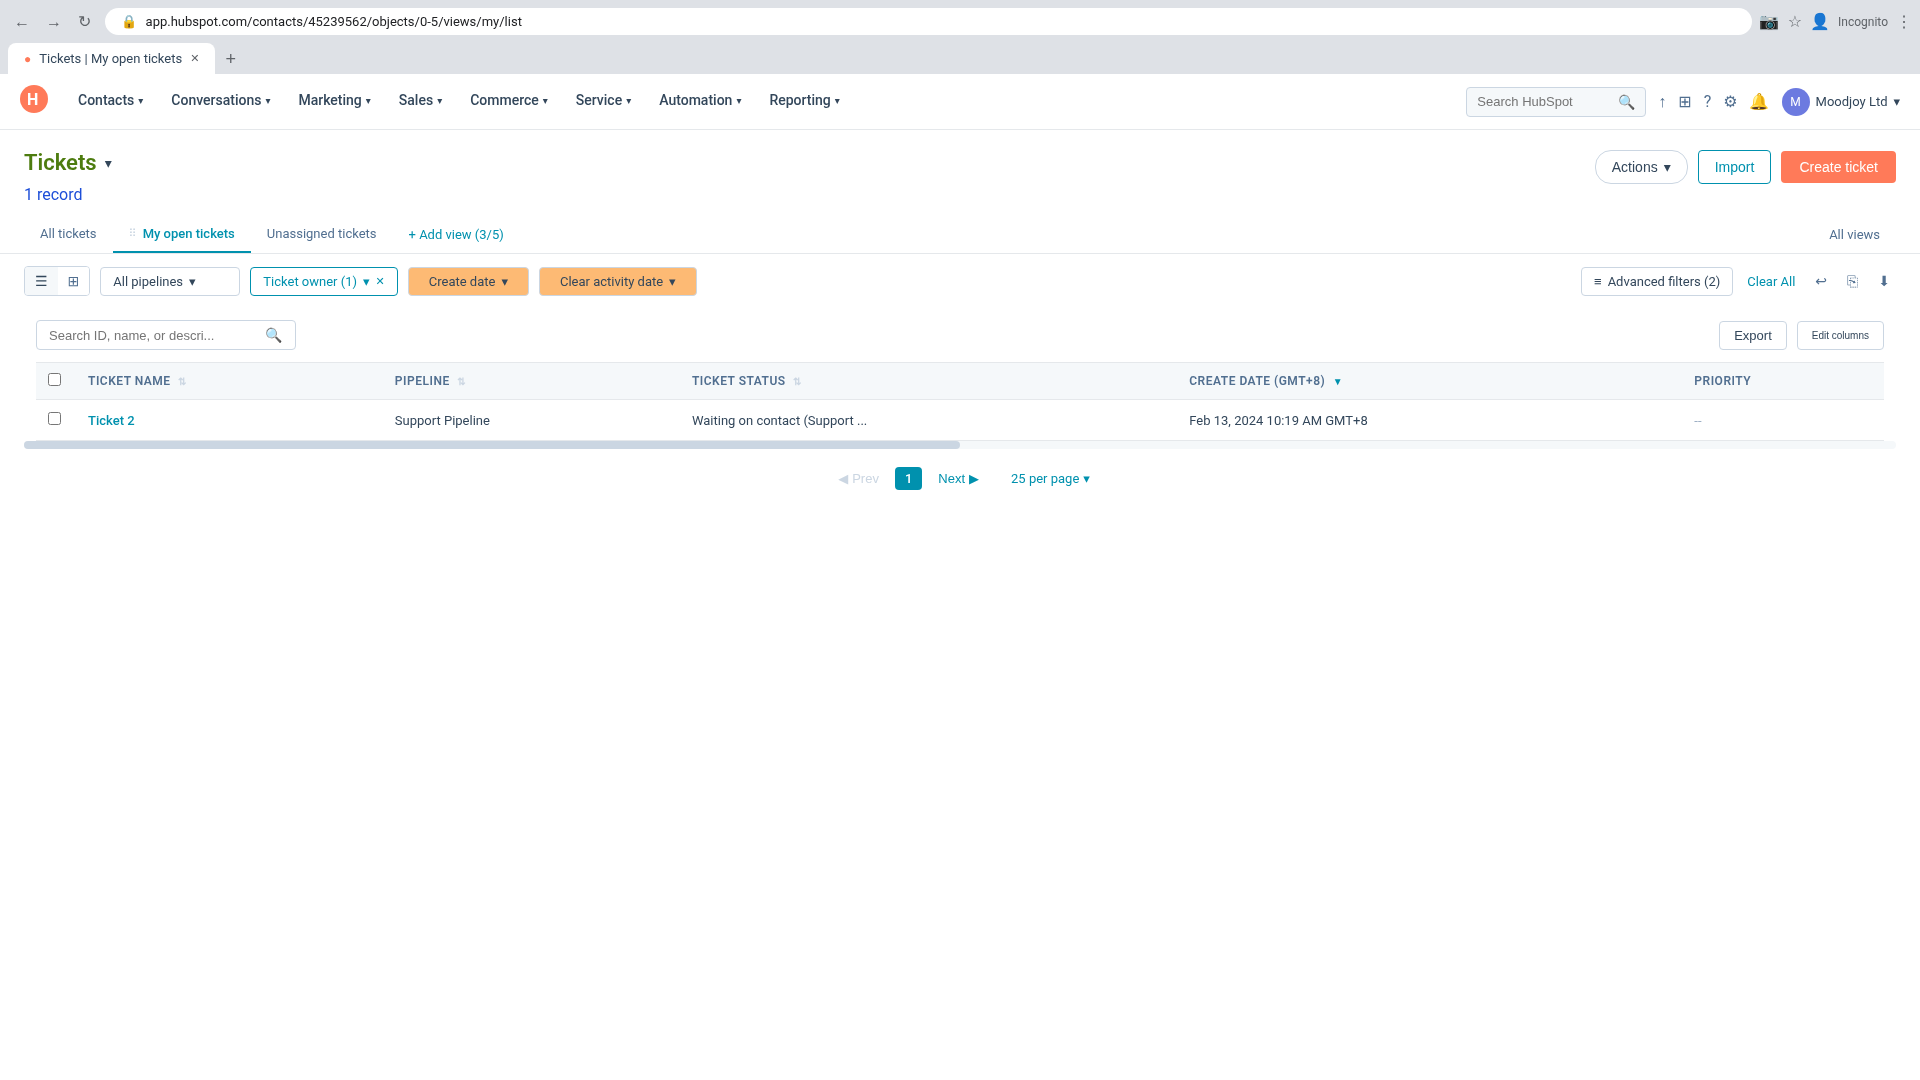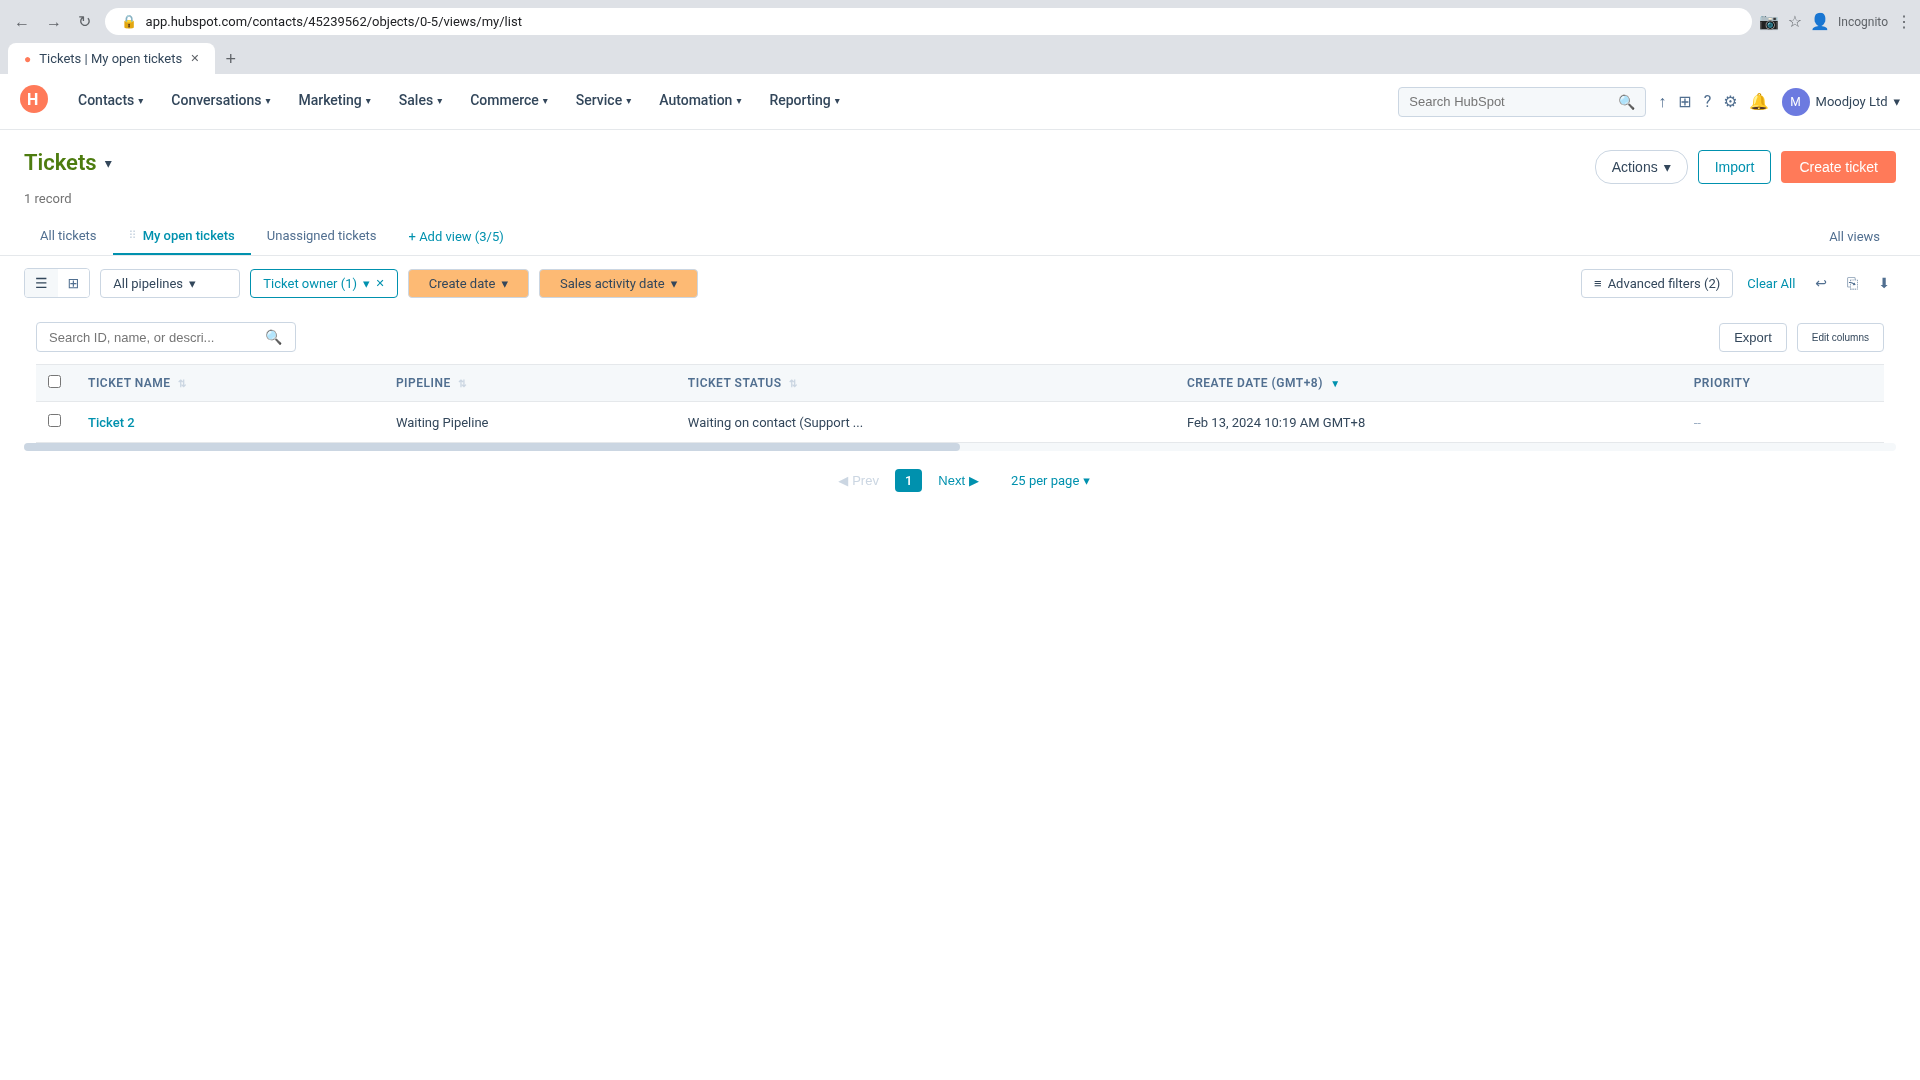--- a/index.html
+++ b/index.html
@@ -21,32 +21,32 @@
     
     .app { background: #fff; min-height: 960px; }
 
     
     .top-nav { background: #fff; border-bottom: 1px solid #e5e8eb; display: flex; align-items: center; padding: 0 20px; height: 56px; gap: 0; }
     .hs-logo { color: #ff7a59; font-size: 26px; margin-right: 16px; font-weight: bold; }
     .nav-items { display: flex; align-items: center; flex: 1; gap: 0; }
     .nav-item { display: flex; align-items: center; gap: 4px; padding: 0 14px; height: 56px; font-size: 14px; color: #33475b; cursor: pointer; border-bottom: 3px solid transparent; font-weight: 500; }
     .nav-item .chevron { font-size: 10px; }
     .nav-right { display: flex; align-items: center; gap: 12px; margin-left: auto; }
-    .nav-search { display: flex; align-items: center; background: #f5f8fa; border: 1px solid #cbd6e2; border-radius: 4px; padding: 6px 10px; gap: 6px; width: 248px; }
+    .nav-search { display: flex; align-items: center; background: #f5f8fa; border: 1px solid #cbd6e2; border-radius: 4px; padding: 6px 10px; gap: 6px; width: 180px; }
     .nav-search input { background: none; border: none; outline: none; font-size: 13px; color: #33475b; width: 100%; }
     .nav-icon { color: #516f90; font-size: 16px; cursor: pointer; }
     .nav-user { display: flex; align-items: center; gap: 6px; font-size: 13px; color: #33475b; cursor: pointer; }
 
     
     .page-header { padding: 20px 24px 12px 24px; display: flex; align-items: flex-start; justify-content: space-between; }
     .page-title-section { display: flex; flex-direction: column; }
     .page-title { display: flex; align-items: center; gap: 8px; }
     .page-title h1 { font-size: 22px; font-weight: 600; color: #4d7c0f; }
     .page-title-caret { color: #33475b; font-size: 14px; cursor: pointer; }
-    .record-count { font-size: 13px; color: #737373; margin-top: 16px; }
+    .record-count { font-size: 16px; color: #1d4ed8; margin-top: 10px; }
     .header-actions { display: flex; gap: 10px; align-items: center; }
     .btn-actions { background: #fff; border: 1px solid #cbd6e2; color: #33475b; padding: 8px 16px; border-radius: 16px; font-size: 14px; cursor: pointer; display: flex; align-items: center; gap: 6px; }
     .btn-import { background: #fff; border: 1px solid #0091ae; color: #0091ae; padding: 8px 16px; border-radius: 4px; font-size: 14px; cursor: pointer; }
     .btn-create { background: #ff7a59; border: none; color: #fff; padding: 8px 18px; border-radius: 4px; font-size: 14px; cursor: pointer; font-weight: 500; }
 
     
     .views-tabs { display: flex; align-items: center; padding: 0 24px; border-bottom: 1px solid #e5e8eb; gap: 0; }
     .view-tab { padding: 10px 16px; font-size: 13px; color: #516f90; cursor: pointer; border-bottom: 2px solid transparent; display: flex; align-items: center; gap: 6px; }
     .view-tab.active { color: #0091ae; border-bottom-color: #0091ae; font-weight: 500; }
     .add-view { padding: 10px 16px; font-size: 13px; color: #0091ae; cursor: pointer; display: flex; gap: 4px; }
@@ -239,21 +239,21 @@
     <div class="filter-btn">
       <span>Ticket owner (1)</span>
       <span>▾</span>
       <span class="filter-close">✕</span>
     </div>
     <div class="filter-btn-plain">
       <span>Create date</span>
       <span>▾</span>
     </div>
     <div class="filter-btn-plain">
-      <span>Sales activity date</span>
+      <span>Clear activity date</span>
       <span>▾</span>
     </div>
     <div class="advanced-filters">
       <span>≡</span>
       <span>Advanced filters (2)</span>
     </div>
     <span class="clear-all">Clear All</span>
     <div class="filter-actions">
       <button class="icon-btn">↩</button>
       <button class="icon-btn">⎘</button>
@@ -303,21 +303,21 @@
         </thead>
         <tbody>
           <tr class="data-row">
             <td class="checkbox-cell">
               <input type="checkbox" style="">
             </td>
             <td>
               <a href="#" class="ticket-link">Ticket 2</a>
             </td>
             <td>
-              <span>Waiting Pipeline</span>
+              <span>Support Pipeline</span>
             </td>
             <td>
               <span>Waiting on contact (Support ...</span>
             </td>
             <td>
               <span>Feb 13, 2024 10:19 AM GMT+8</span>
             </td>
             <td>
               <span class="priority-dash">--</span>
             </td>

